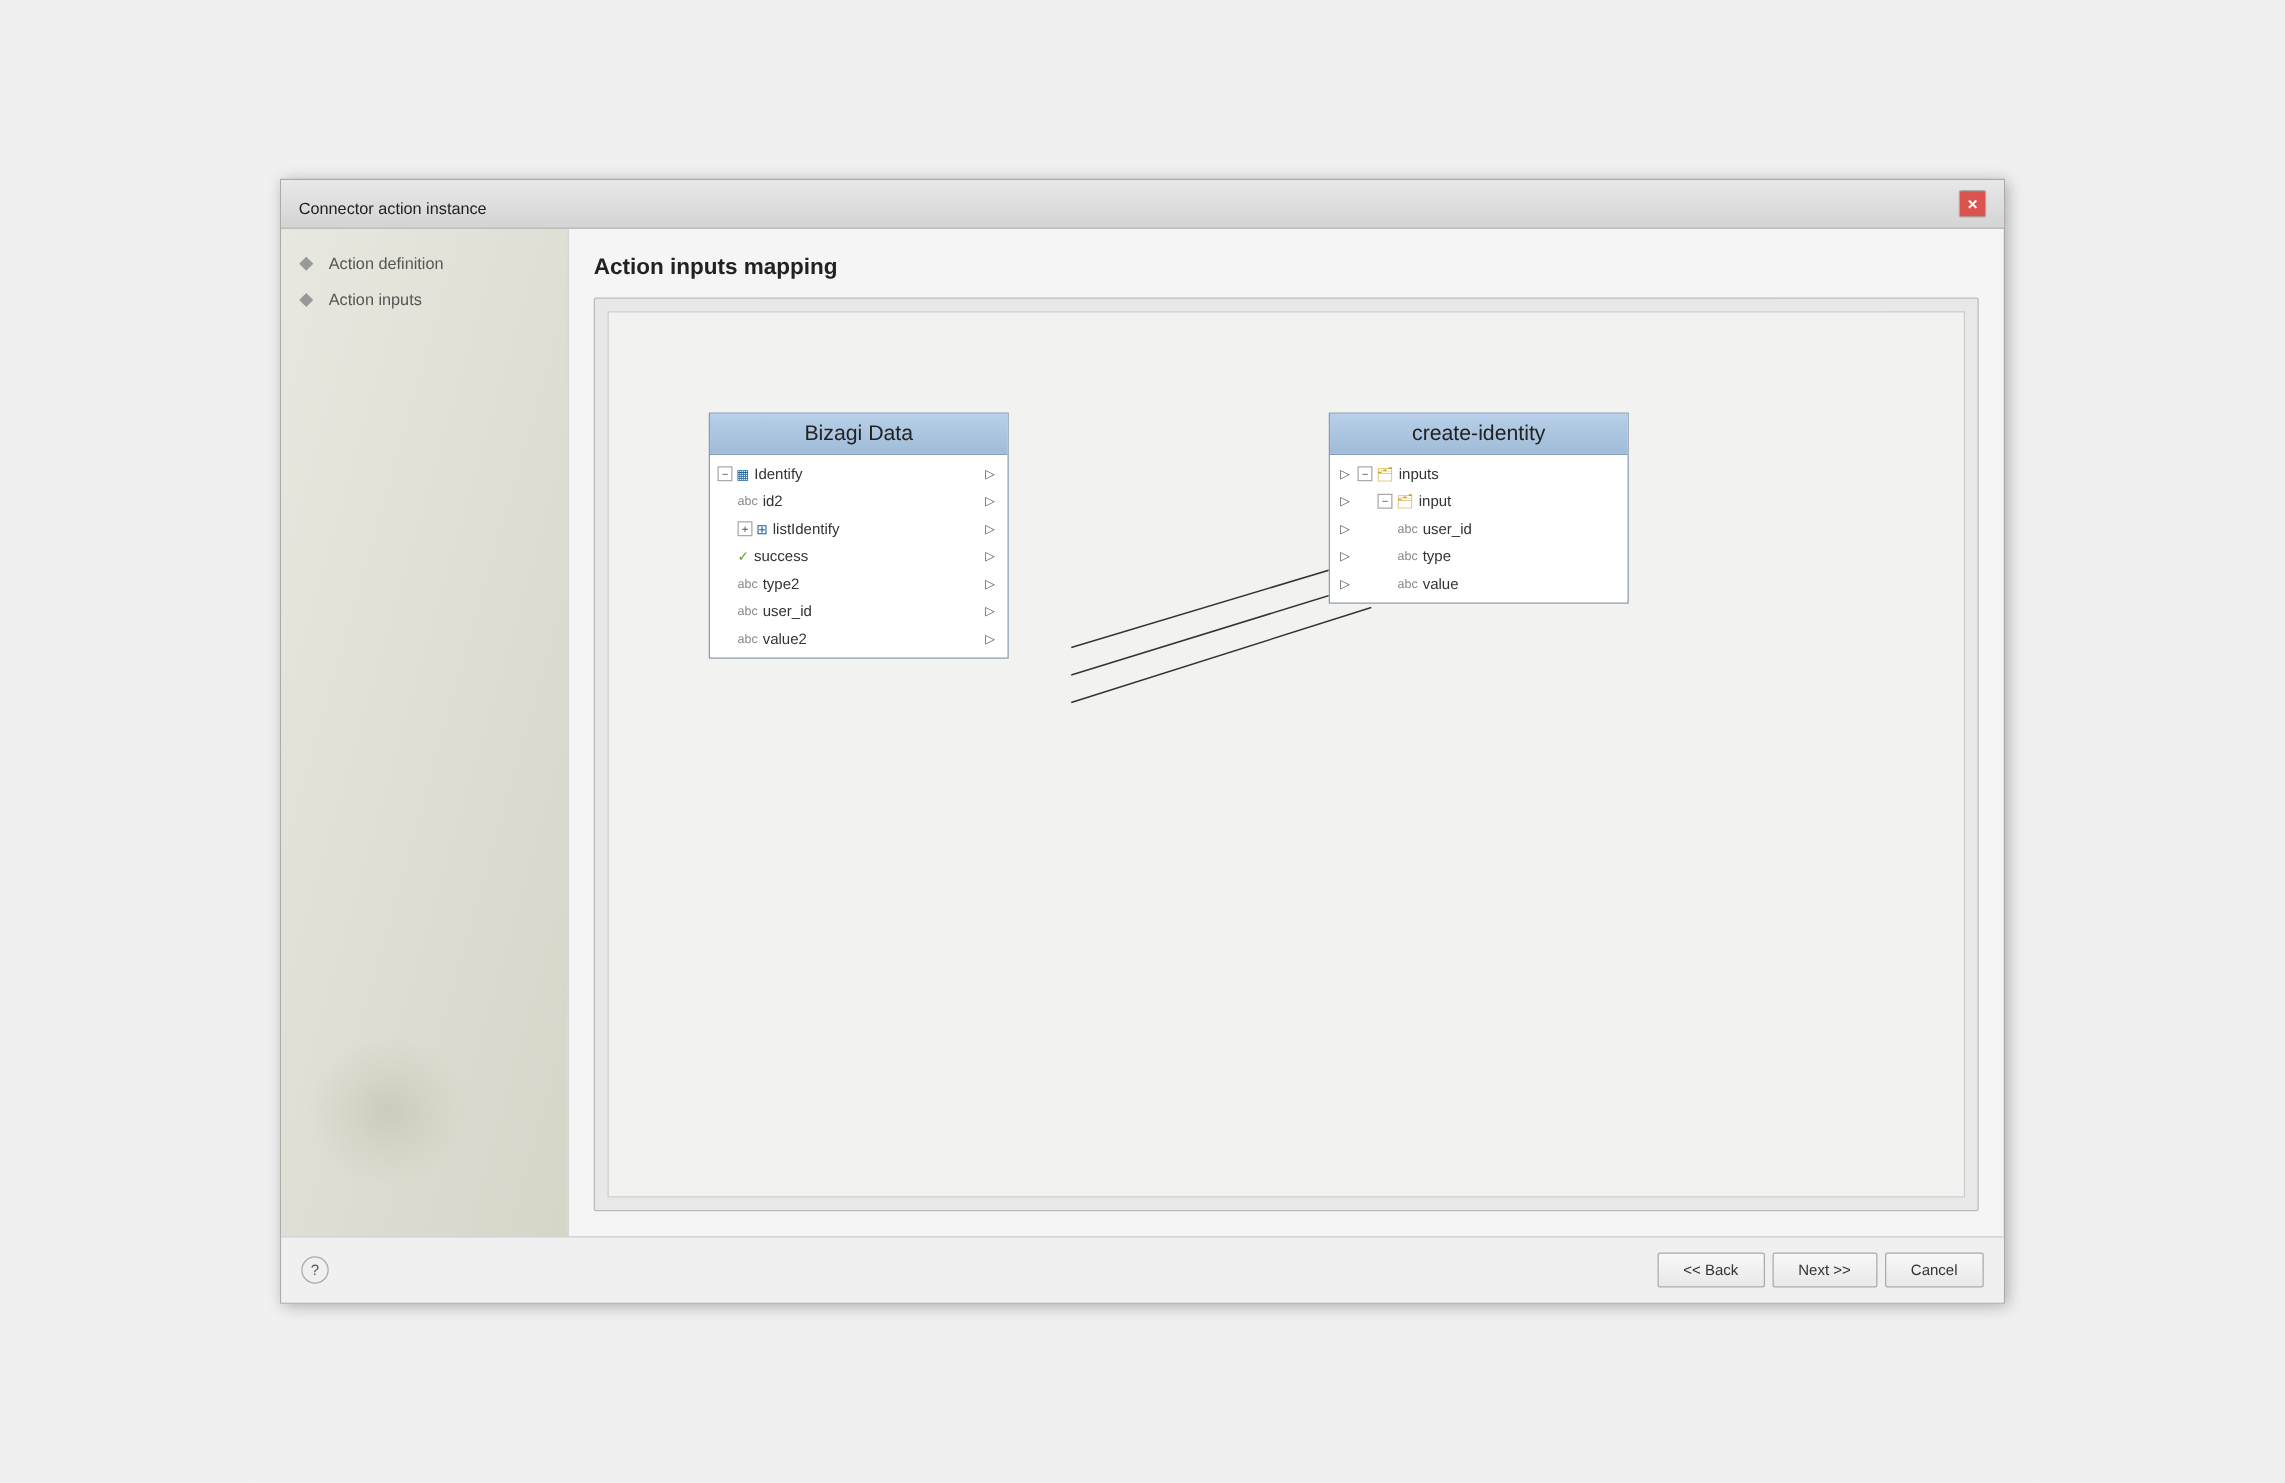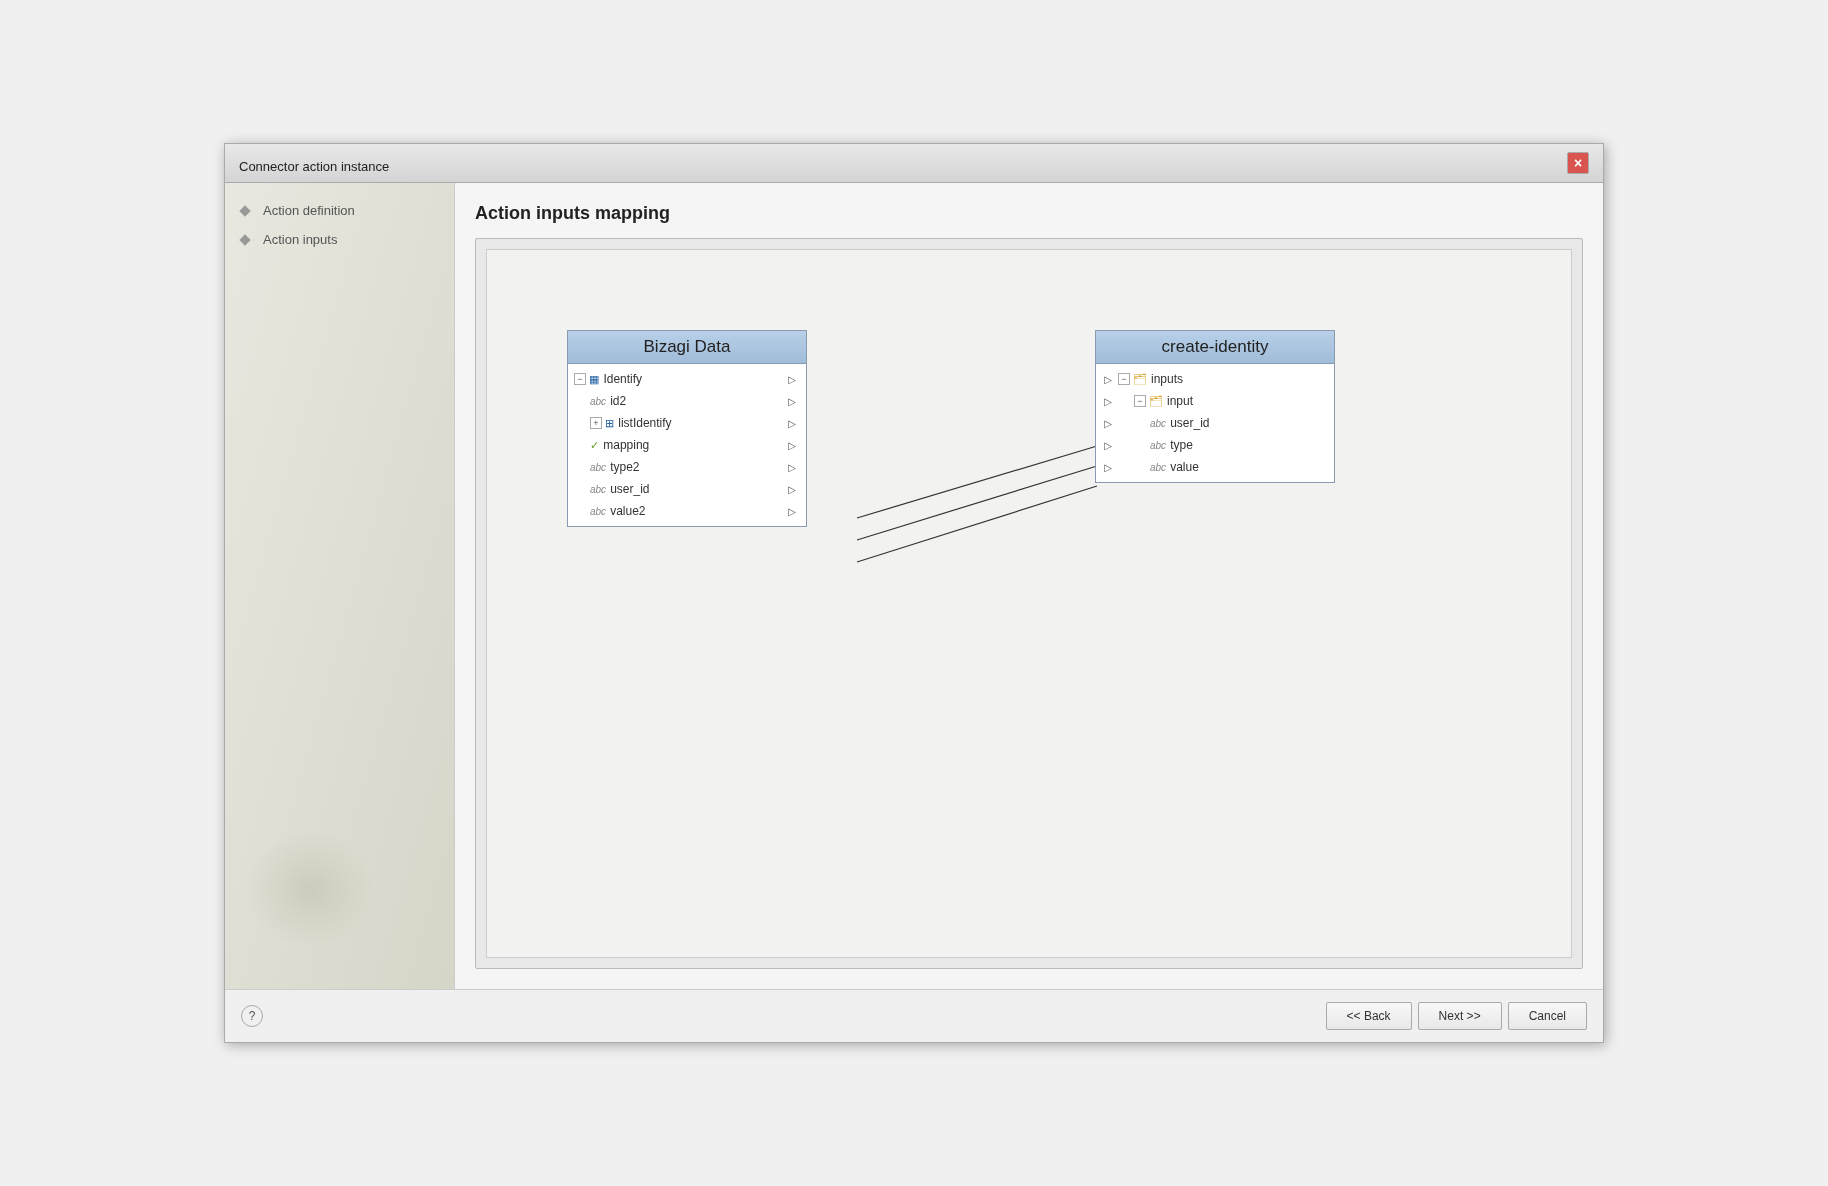--- a/index.html
+++ b/index.html
@@ -193,21 +193,21 @@
       height: 12px;
       display: flex;
       align-items: center;
       justify-content: center;
       color: #555;
       font-size: 10px;
       margin-right: 4px;
       flex-shrink: 0;
     }
     .icon-table { color: #2060a0; }
-    .icon-abc { color: #888; font-size: 10px; font-style: italic; }
+    .icon-abc { color: #888; font-size: 10px; }
     .icon-check { color: #60a020; }
     .icon-list { color: #2060a0; }
     .icon-folder { color: #d4a020; }
     .expand-btn {
       width: 12px;
       height: 12px;
       border: 1px solid #aaa;
       display: inline-flex;
       align-items: center;
       justify-content: center;
@@ -346,21 +346,21 @@
                 <span class="tree-indent"></span>
                 <span class="expand-btn">+</span>
                 <span class="tree-icon icon-list">⊞</span>
                 <span class="tree-label">listIdentify</span>
                 <span class="arrow-out">▷</span>
               </div>
 
               <div class="tree-row">
                 <span class="tree-indent"></span>
                 <span class="tree-icon icon-check">✓</span>
-                <span class="tree-label">mapping</span>
+                <span class="tree-label">success</span>
                 <span class="arrow-out">▷</span>
               </div>
 
               <div class="tree-row">
                 <span class="tree-indent"></span>
                 <span class="tree-icon icon-abc">abc</span>
                 <span class="tree-label">type2</span>
                 <span class="arrow-out">▷</span>
               </div>
 
@@ -373,21 +373,21 @@
 
               <div class="tree-row">
                 <span class="tree-indent"></span>
                 <span class="tree-icon icon-abc">abc</span>
                 <span class="tree-label">value2</span>
                 <span class="arrow-out">▷</span>
               </div>
             </div>
           </div>
 
-          <div class="data-box" style="left: 608px; top: 80px; width: 240px;">
+          <div class="data-box" style="left: 576px; top: 80px; width: 240px;">
             <div class="data-box-header">create-identity</div>
             <div class="data-box-body">
 
               <div class="tree-row">
                 <span class="arrow-in">▷</span>
                 <span class="expand-btn">−</span>
                 <span class="tree-icon icon-folder">🗂</span>
                 <span class="tree-label">inputs</span>
               </div>
 

